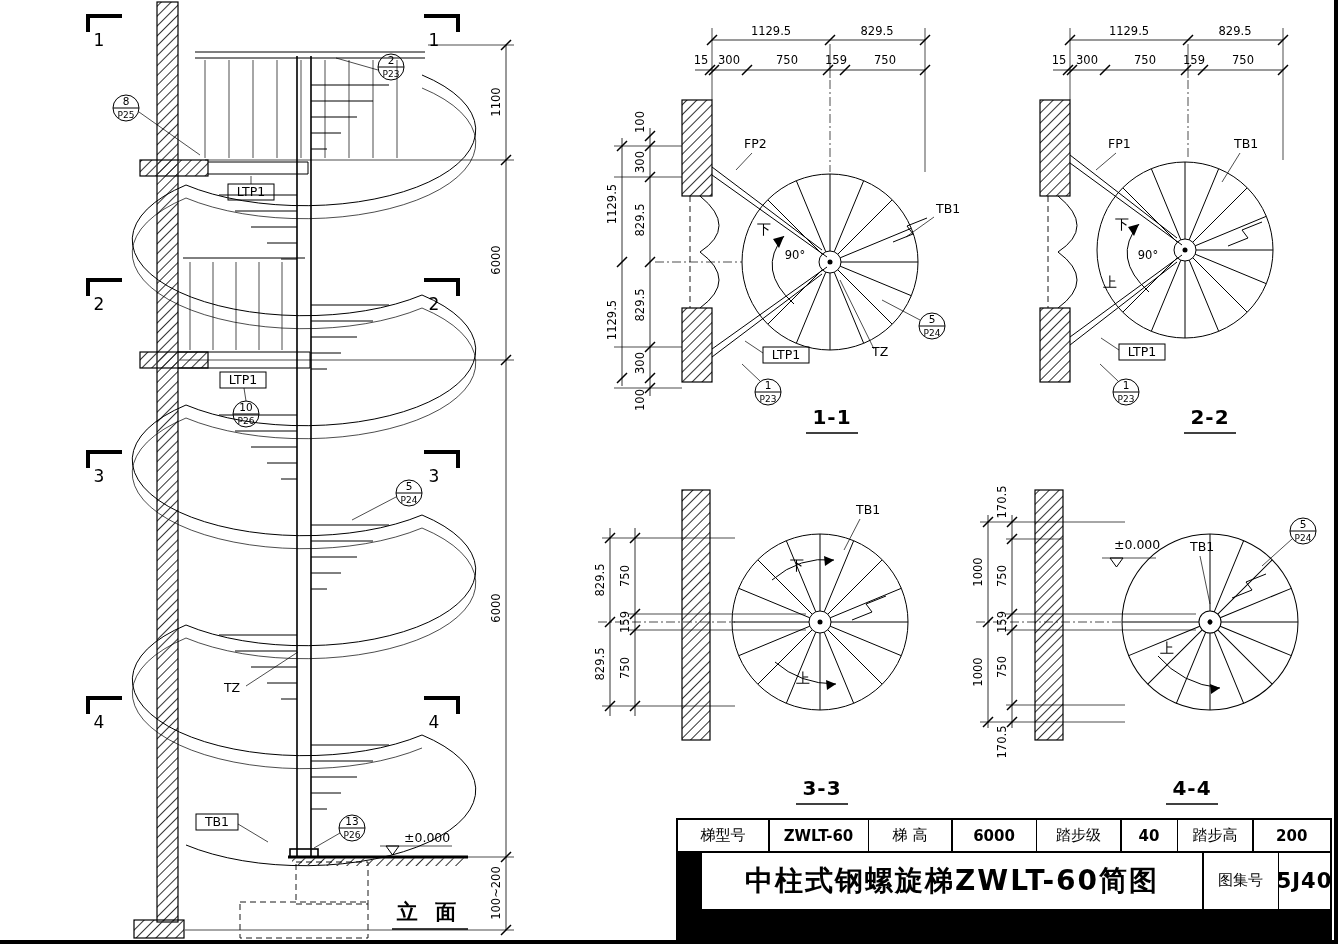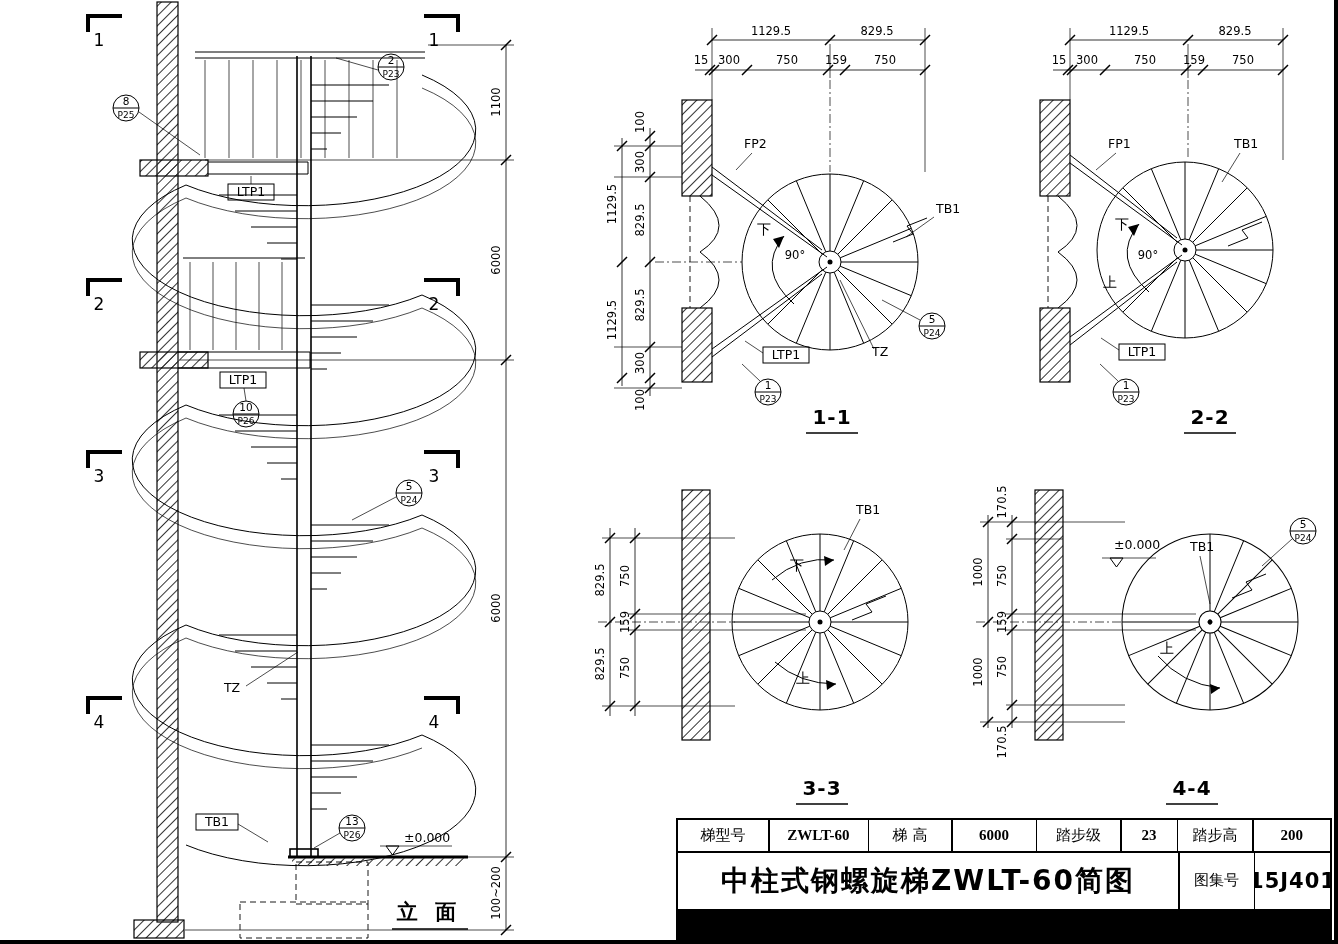--- a/index.html
+++ b/index.html
@@ -33,24 +33,24 @@
   .arr{fill:#000;stroke:none;}
 
   
   .tb{position:absolute;left:676px;top:818px;width:656px;height:123px;
       background:#000;border:2.5px solid #000;box-sizing:border-box;
       display:grid;grid-template-rows:31px 56px 1fr;gap:1.5px;}
   .tb .row{display:grid;gap:1.5px;background:#000;}
   .tb .c{background:#fff;display:flex;align-items:center;justify-content:center;
          font-size:15px;white-space:nowrap;overflow:hidden;}
   .tb .r1{grid-template-columns:90px 98px 82px 83px 83px 55px 74px 1fr;}
-  .tb .r2{grid-template-columns:500px 74px 1fr;}
+  .tb .r2{grid-template-columns:500px 74px 1fr;margin-left:24px;}
   .tb .r3{grid-template-columns:48px 72px 56px 48px 52px 54px 46px 62px 115px 38px 1fr;}
   .tb .big{font-size:28px;font-weight:bold;letter-spacing:2px;}
-  .tb .bold{font-weight:bold;font-family:Liberation Serif, serif;}
+  .tb .bold{font-weight:bold;}
   .tb .atlas{font-size:21px;font-weight:bold;letter-spacing:1px;}
 </style>
 </head>
 <body>
 
 <div class="sheet">
 
 <svg width="1338" height="944" viewBox="0 0 1338 944">
 <defs>
   <pattern id="hatch" patternUnits="userSpaceOnUse" width="7" height="7" patternTransform="rotate(45)">
@@ -413,21 +413,21 @@
 </svg>
 
 
 <div class="tb">
   <div class="row r1">
     <div class="c">梯型号</div>
     <div class="c bold">ZWLT-60</div>
     <div class="c">梯  高</div>
     <div class="c bold">6000</div>
     <div class="c">踏步级</div>
-    <div class="c bold">23</div>
+    <div class="c bold">40</div>
     <div class="c">踏步高</div>
     <div class="c bold">200</div>
   </div>
   <div class="row r2">
     <div class="c big">中柱式钢螺旋梯ZWLT-60简图</div>
     <div class="c">图集号</div>
     <div class="c atlas">15J401</div>
   </div>
 </div>
 

